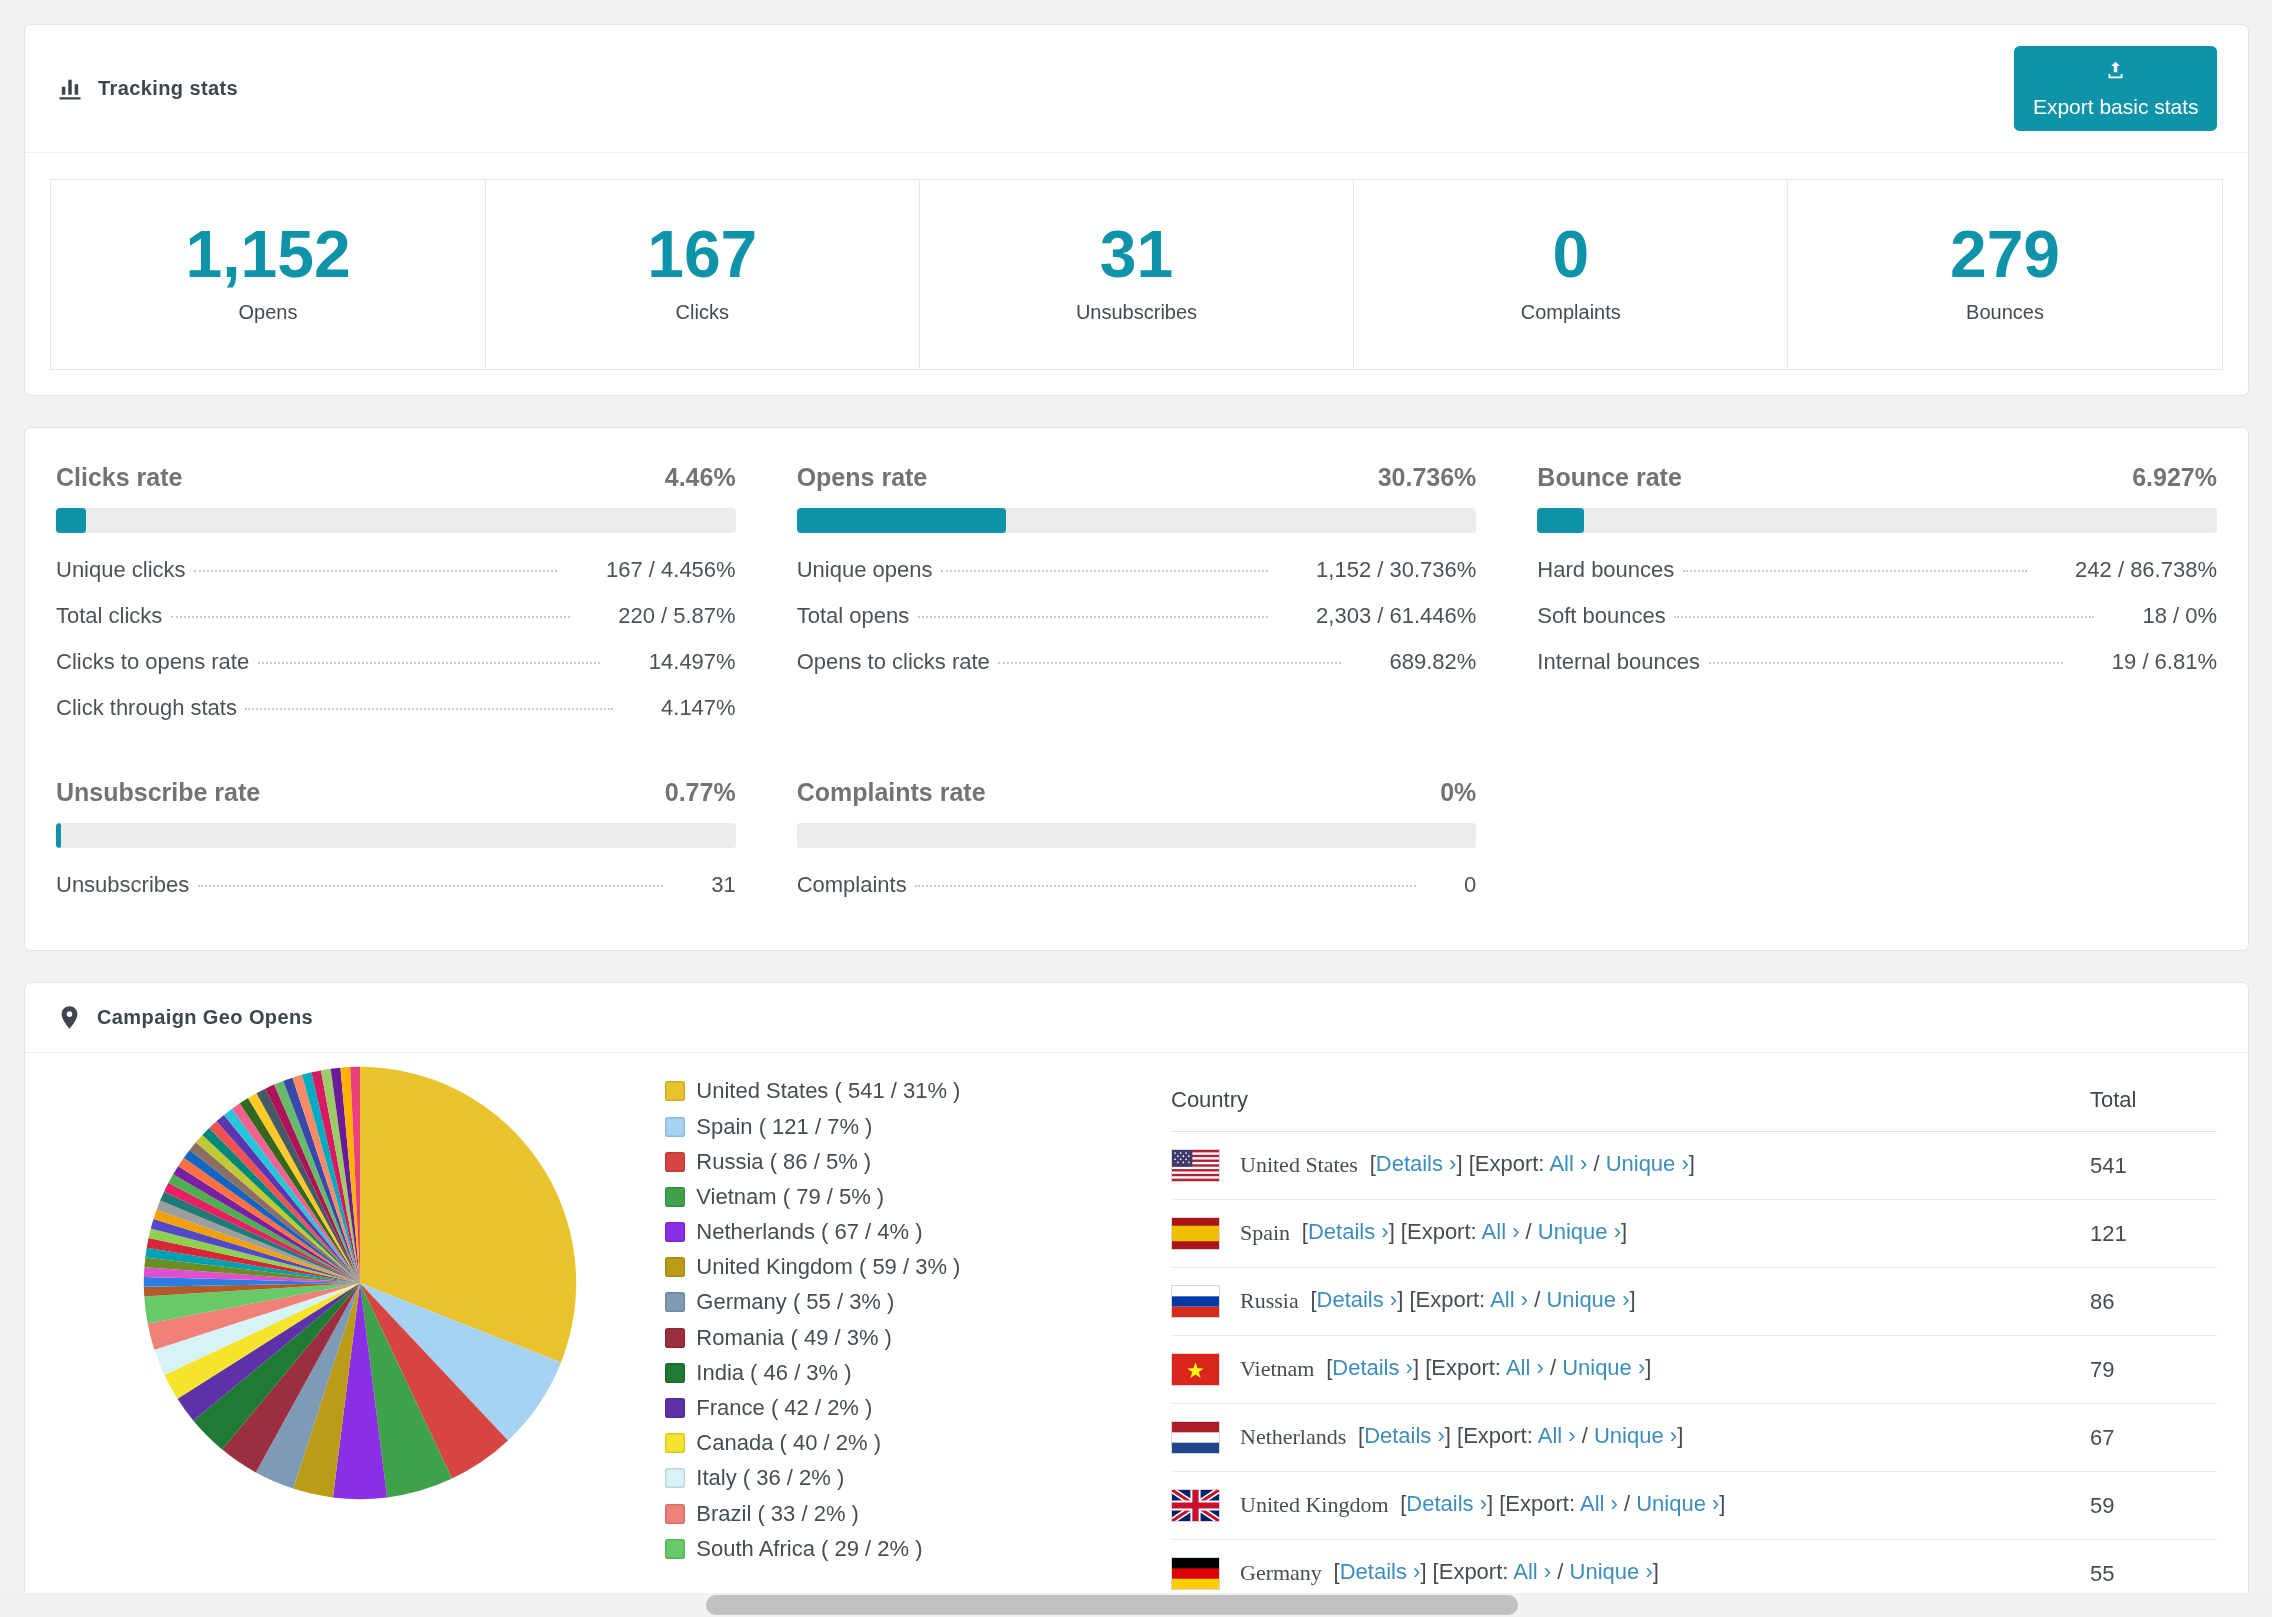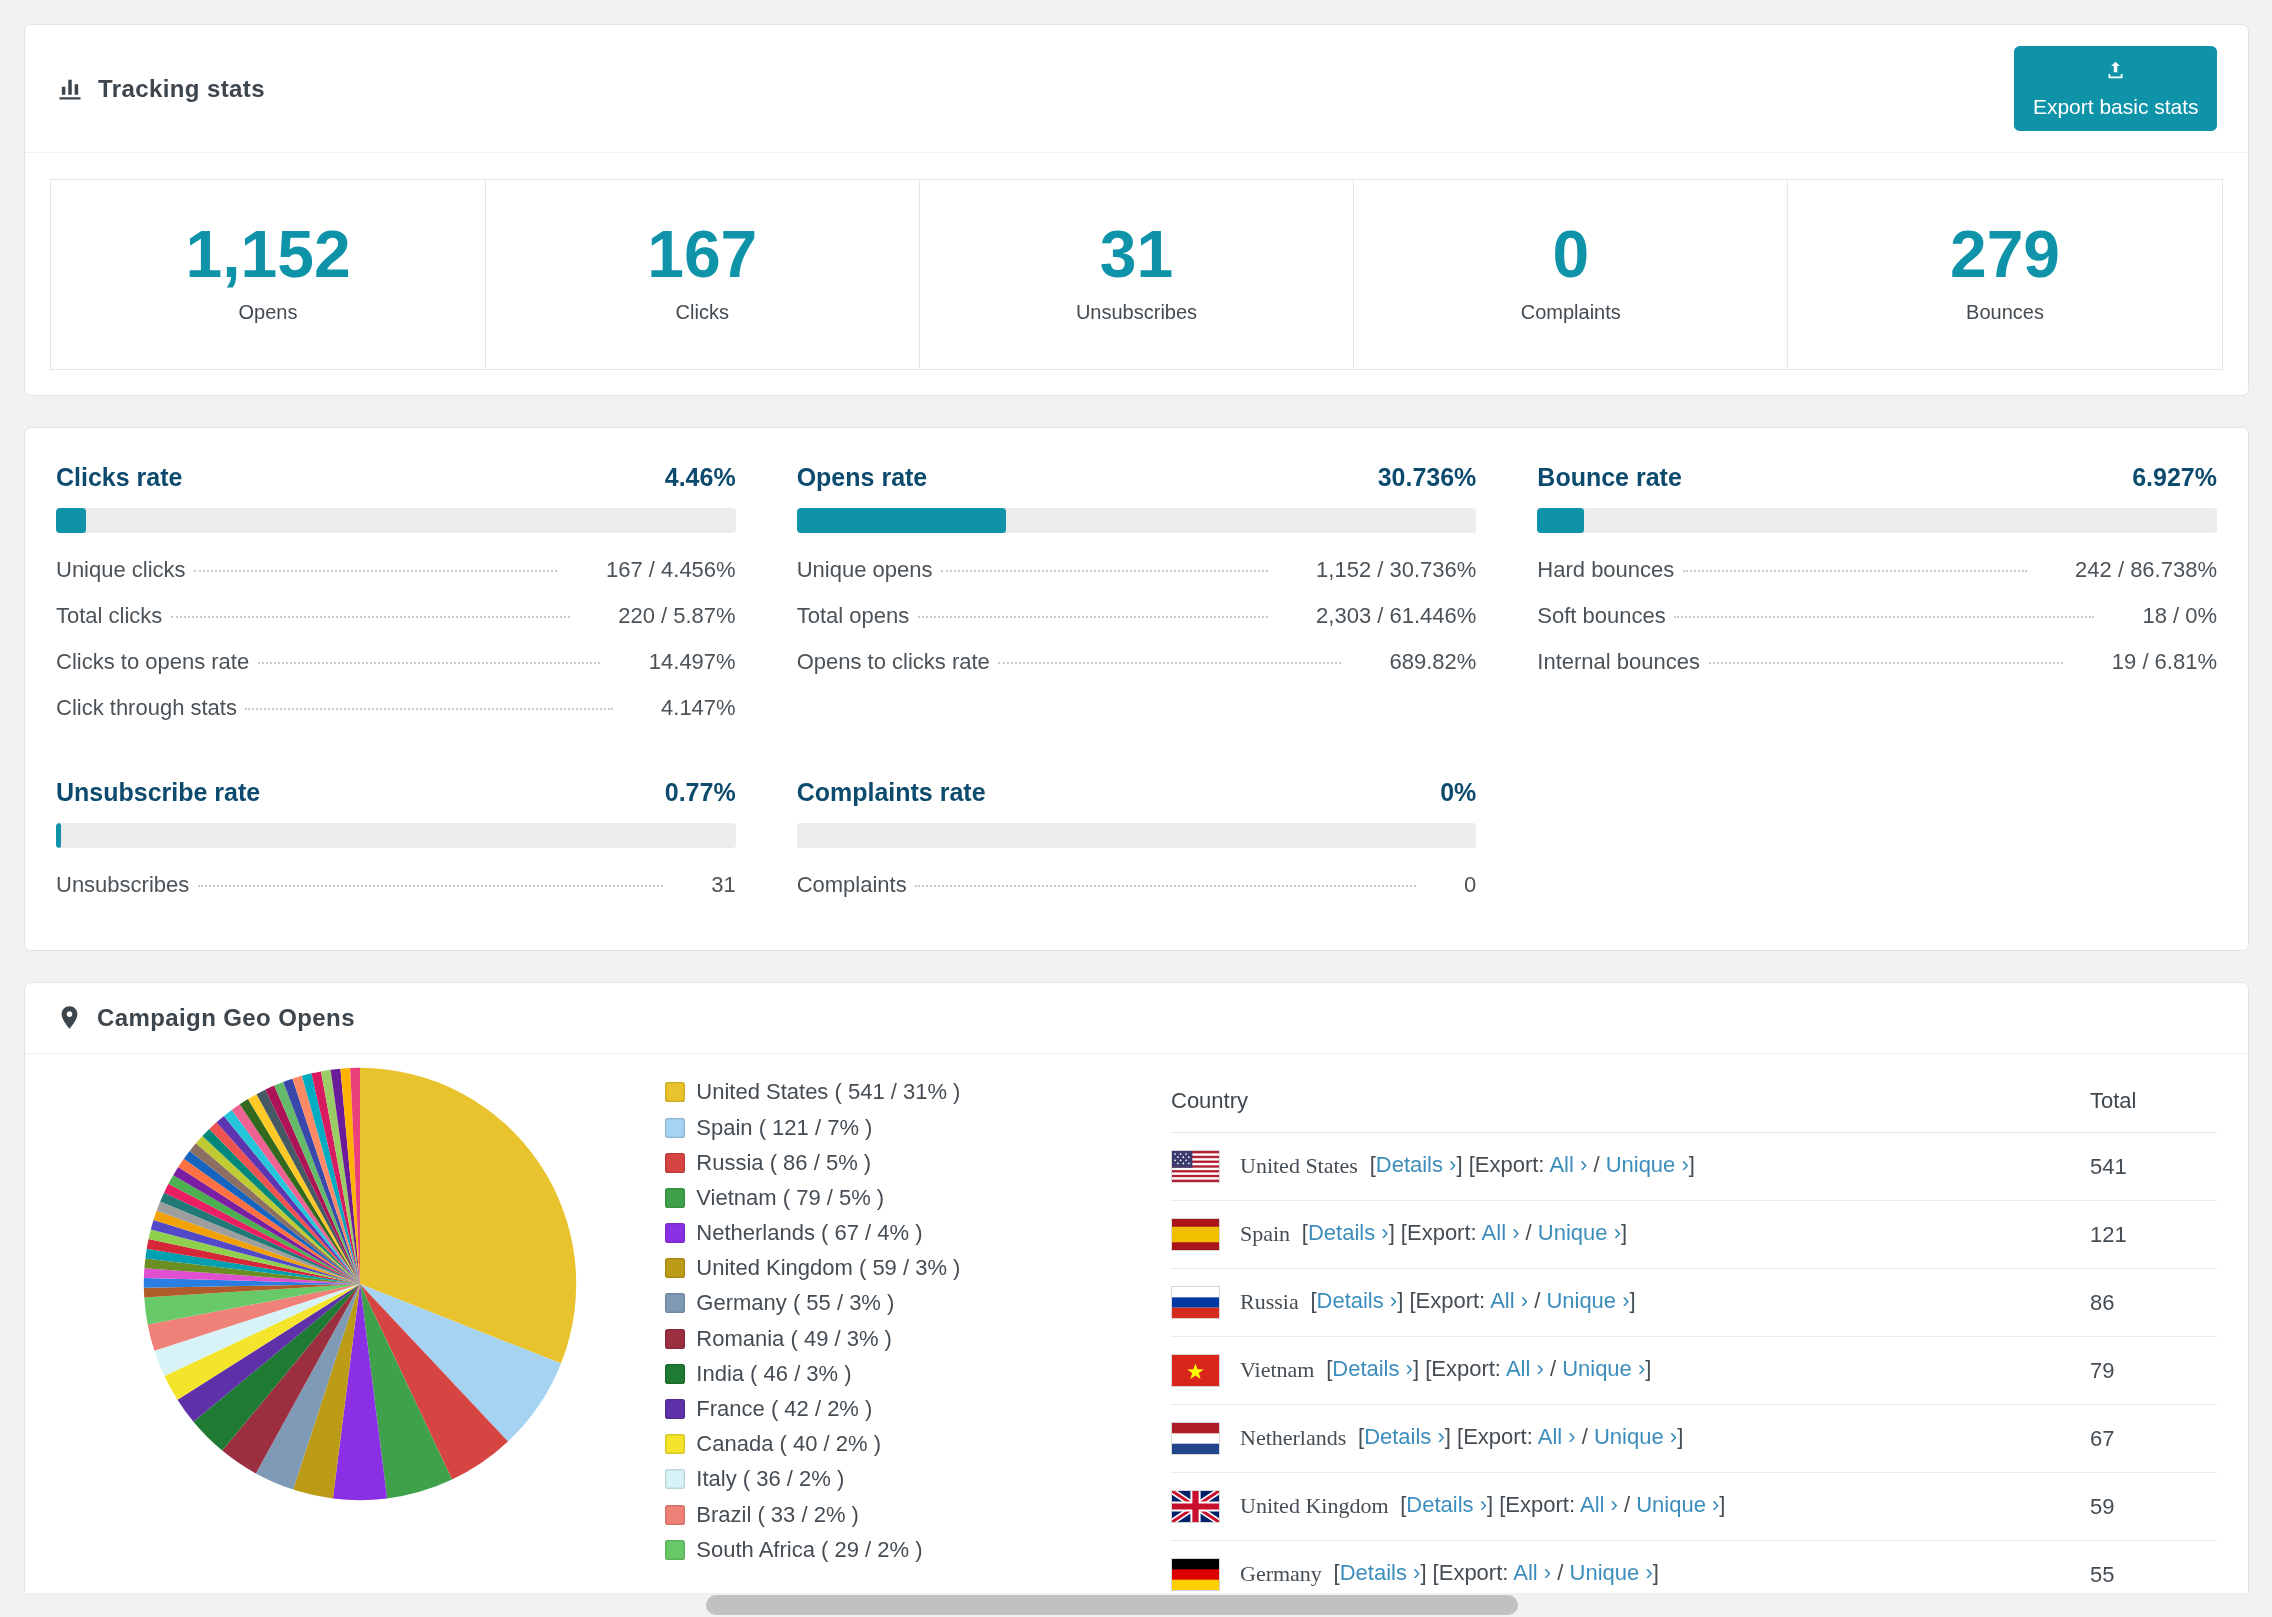--- a/index.html
+++ b/index.html
@@ -10,35 +10,35 @@
   html,body{margin:0;padding:0;}
   body{
     width:2273px;height:1618px;overflow:hidden;position:relative;
     background:#f2f2f2;
     font-family:"Liberation Sans","DejaVu Sans",sans-serif;
     color:#4b5259;
   }
   .page{width:100%;height:100%;padding:24px;display:flex;flex-direction:column;gap:31px;overflow:hidden;}
   .card{background:#fff;border:0.7px solid #e3e3e3;border-radius:7px;flex:0 0 auto;}
   .card-head{display:flex;align-items:center;justify-content:space-between;padding:21px 31px;border-bottom:0.7px solid #f0f0f0;}
-  .card-title{display:flex;align-items:center;gap:14px;margin:0;font-size:24px;font-weight:600;color:#3d454d;letter-spacing:0.4px;}
+  .card-title{display:flex;align-items:center;gap:14px;margin:0;font-size:20px;font-weight:600;color:#3d454d;letter-spacing:0.4px;}
   .title-icon{display:inline-flex;align-items:center;}
   .btn-export{display:inline-flex;align-items:center;gap:10px;background:var(--accent);color:#fff;border:none;border-radius:5.6px;font-size:21px;font-family:inherit;padding:12.7px 18.4px;cursor:pointer;flex-direction:column;}
 
   
   .stats-row{display:flex;margin:25.4px;border:0.7px solid #e6e6e6;}
   .stat-box{flex:1 1 0;text-align:center;padding:41px 0 45px;}
   .stat-box + .stat-box{border-left:0.7px solid #e6e6e6;}
   .stat-value{font-size:66px;font-weight:700;color:var(--accent);line-height:1;}
   .stat-label{margin-top:14px;font-size:20px;color:#434b52;}
 
   
   .rates-card{padding:35px 31px 42px;}
   .rates-grid{display:grid;grid-template-columns:repeat(3,1fr);column-gap:61px;row-gap:47px;}
-  .rate-head{display:flex;justify-content:space-between;align-items:baseline;font-size:25px;font-weight:700;color:#0c4a6e;}
+  .rate-head{display:flex;justify-content:space-between;align-items:baseline;font-size:25px;font-weight:700;color:#737373;}
   .rate-bar{margin-top:15.5px;height:25.4px;background:#ececec;border-radius:3.5px;overflow:hidden;}
   .rate-fill{height:100%;background:var(--accent);border-radius:3.5px;}
   .rate-rows{margin-top:14px;}
   .rate-row{display:flex;align-items:baseline;padding:10px 0;font-size:22px;color:#4b5359;}
   .leader{flex:1 1 auto;border-bottom:2.1px dotted #c9c9c9;margin:0 8.5px;transform:translateY(-5px);}
   .rr-value{white-space:nowrap;margin-left:40px;}
 
   
   .geo-content{display:flex;align-items:flex-start;padding:0 31px 28px;}
   .pie-wrap{flex:0 0 auto;width:438px;height:438px;margin:11.3px 0 0 85px;}

